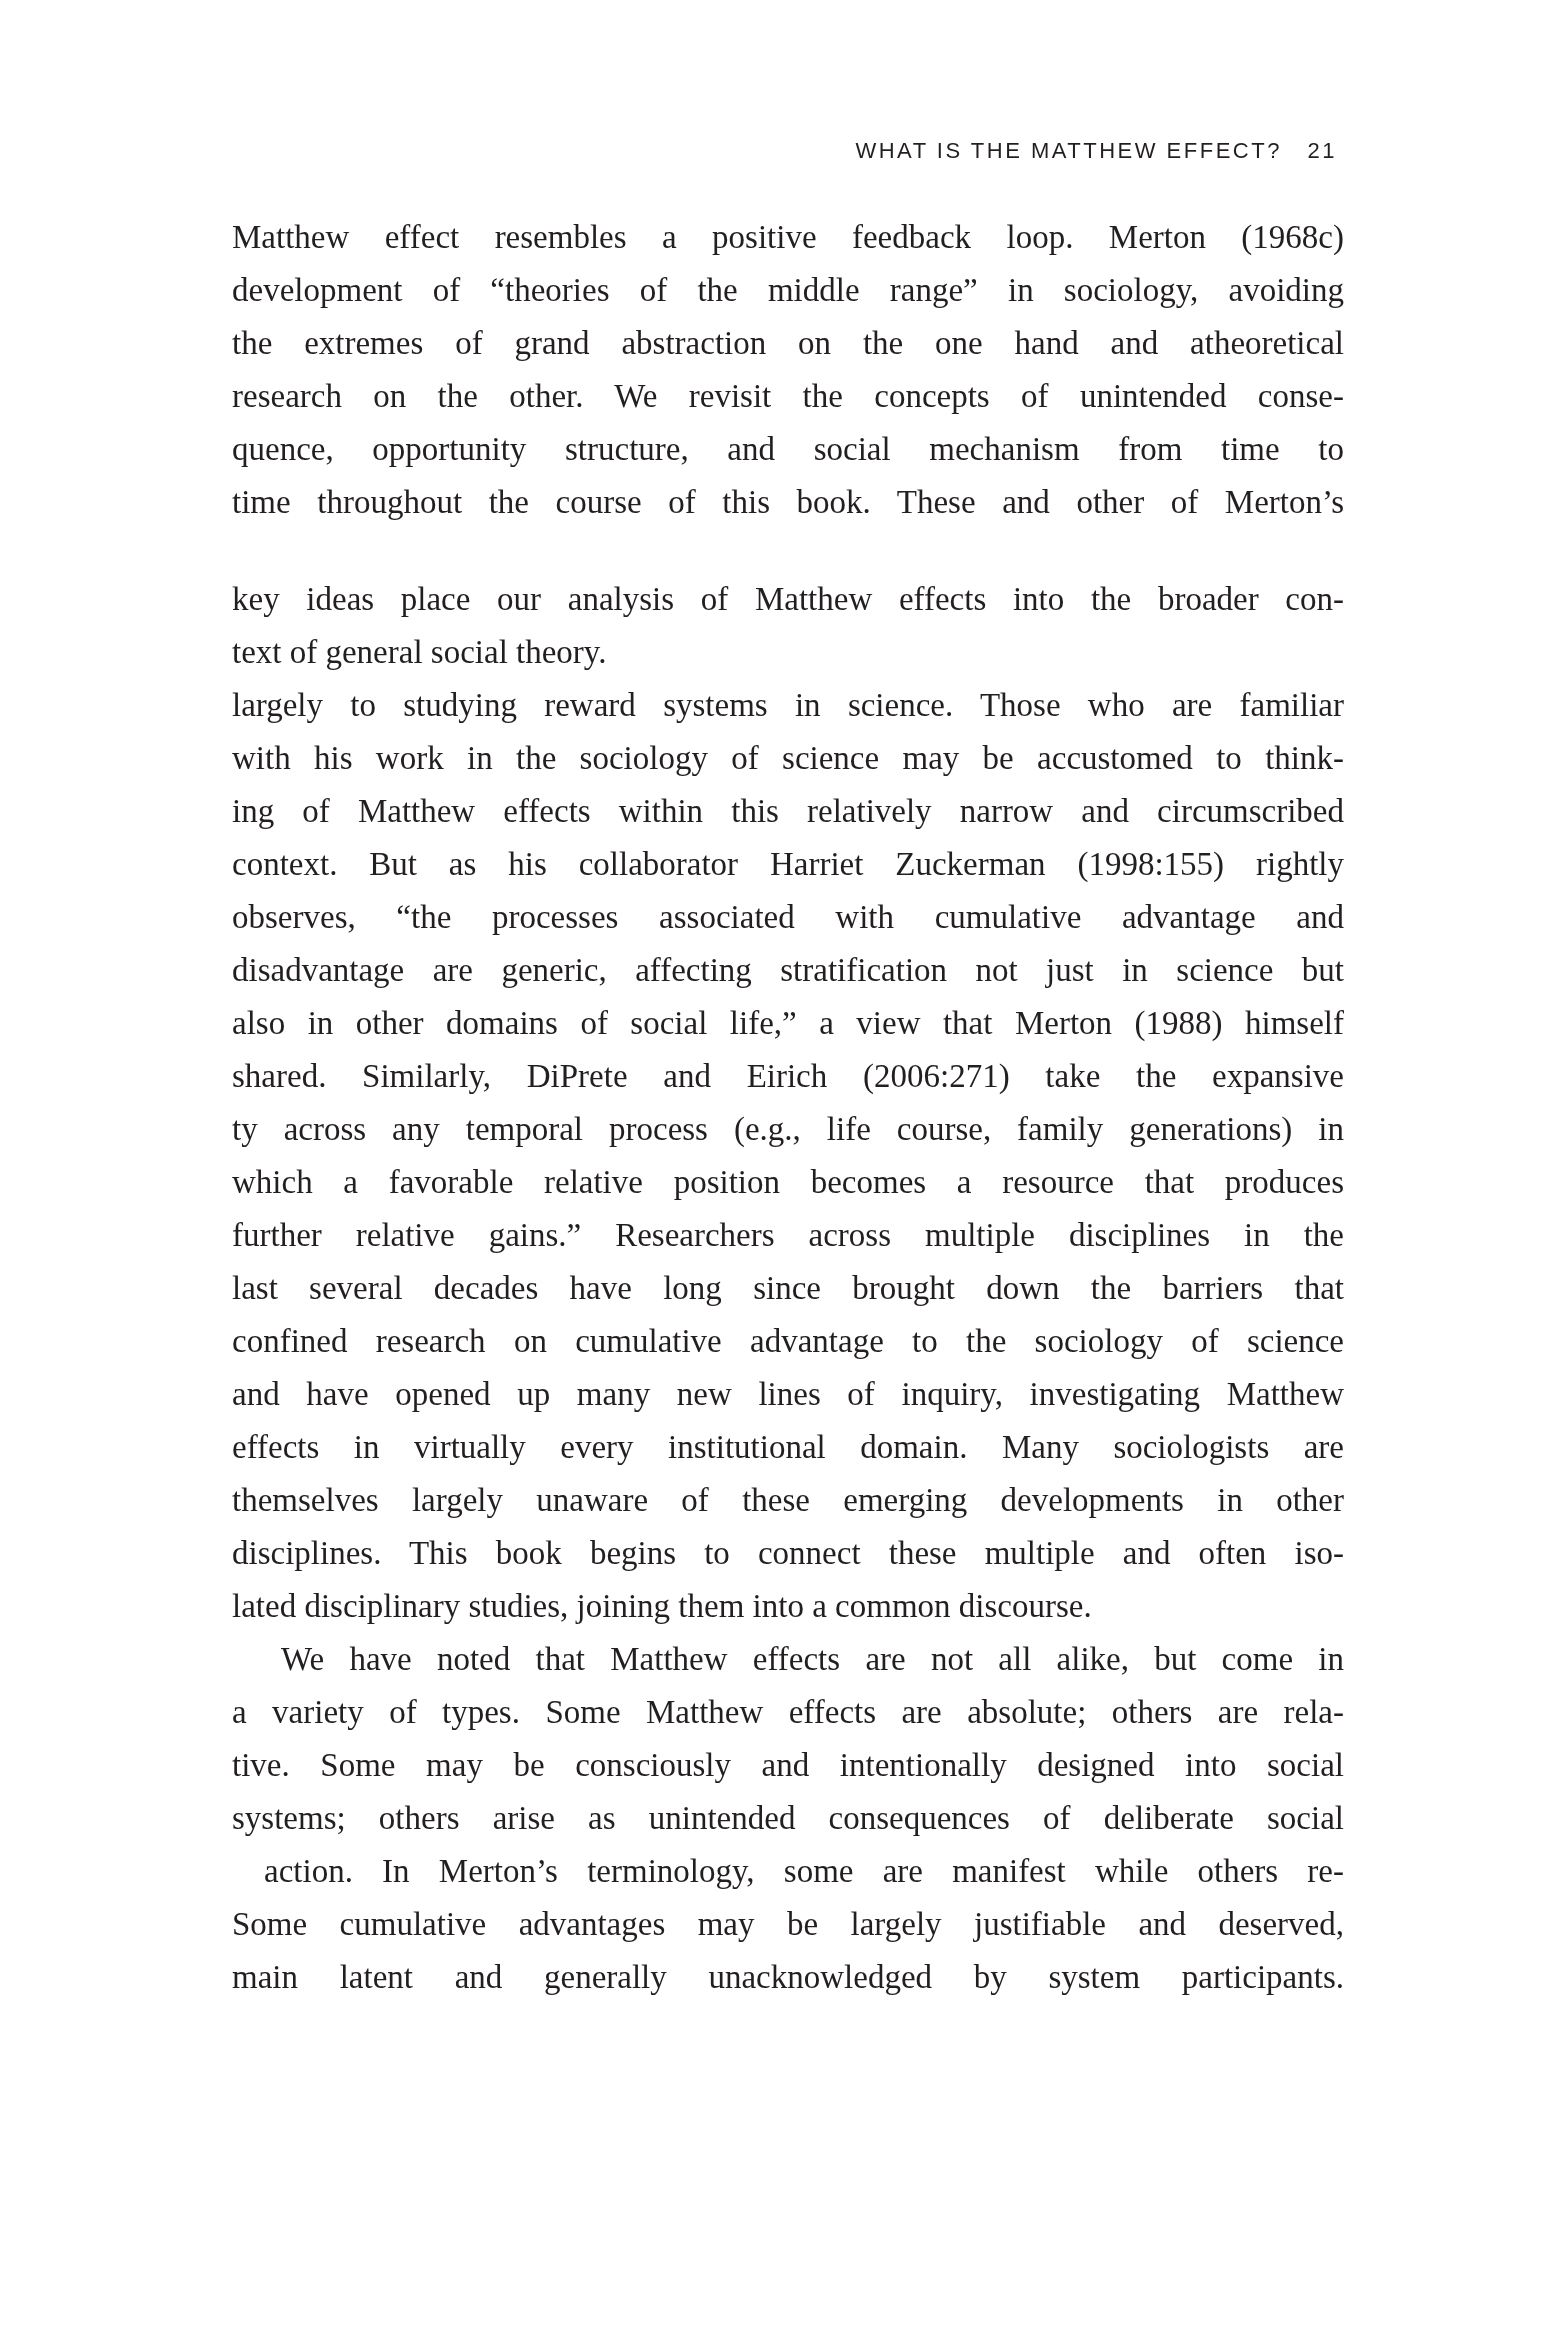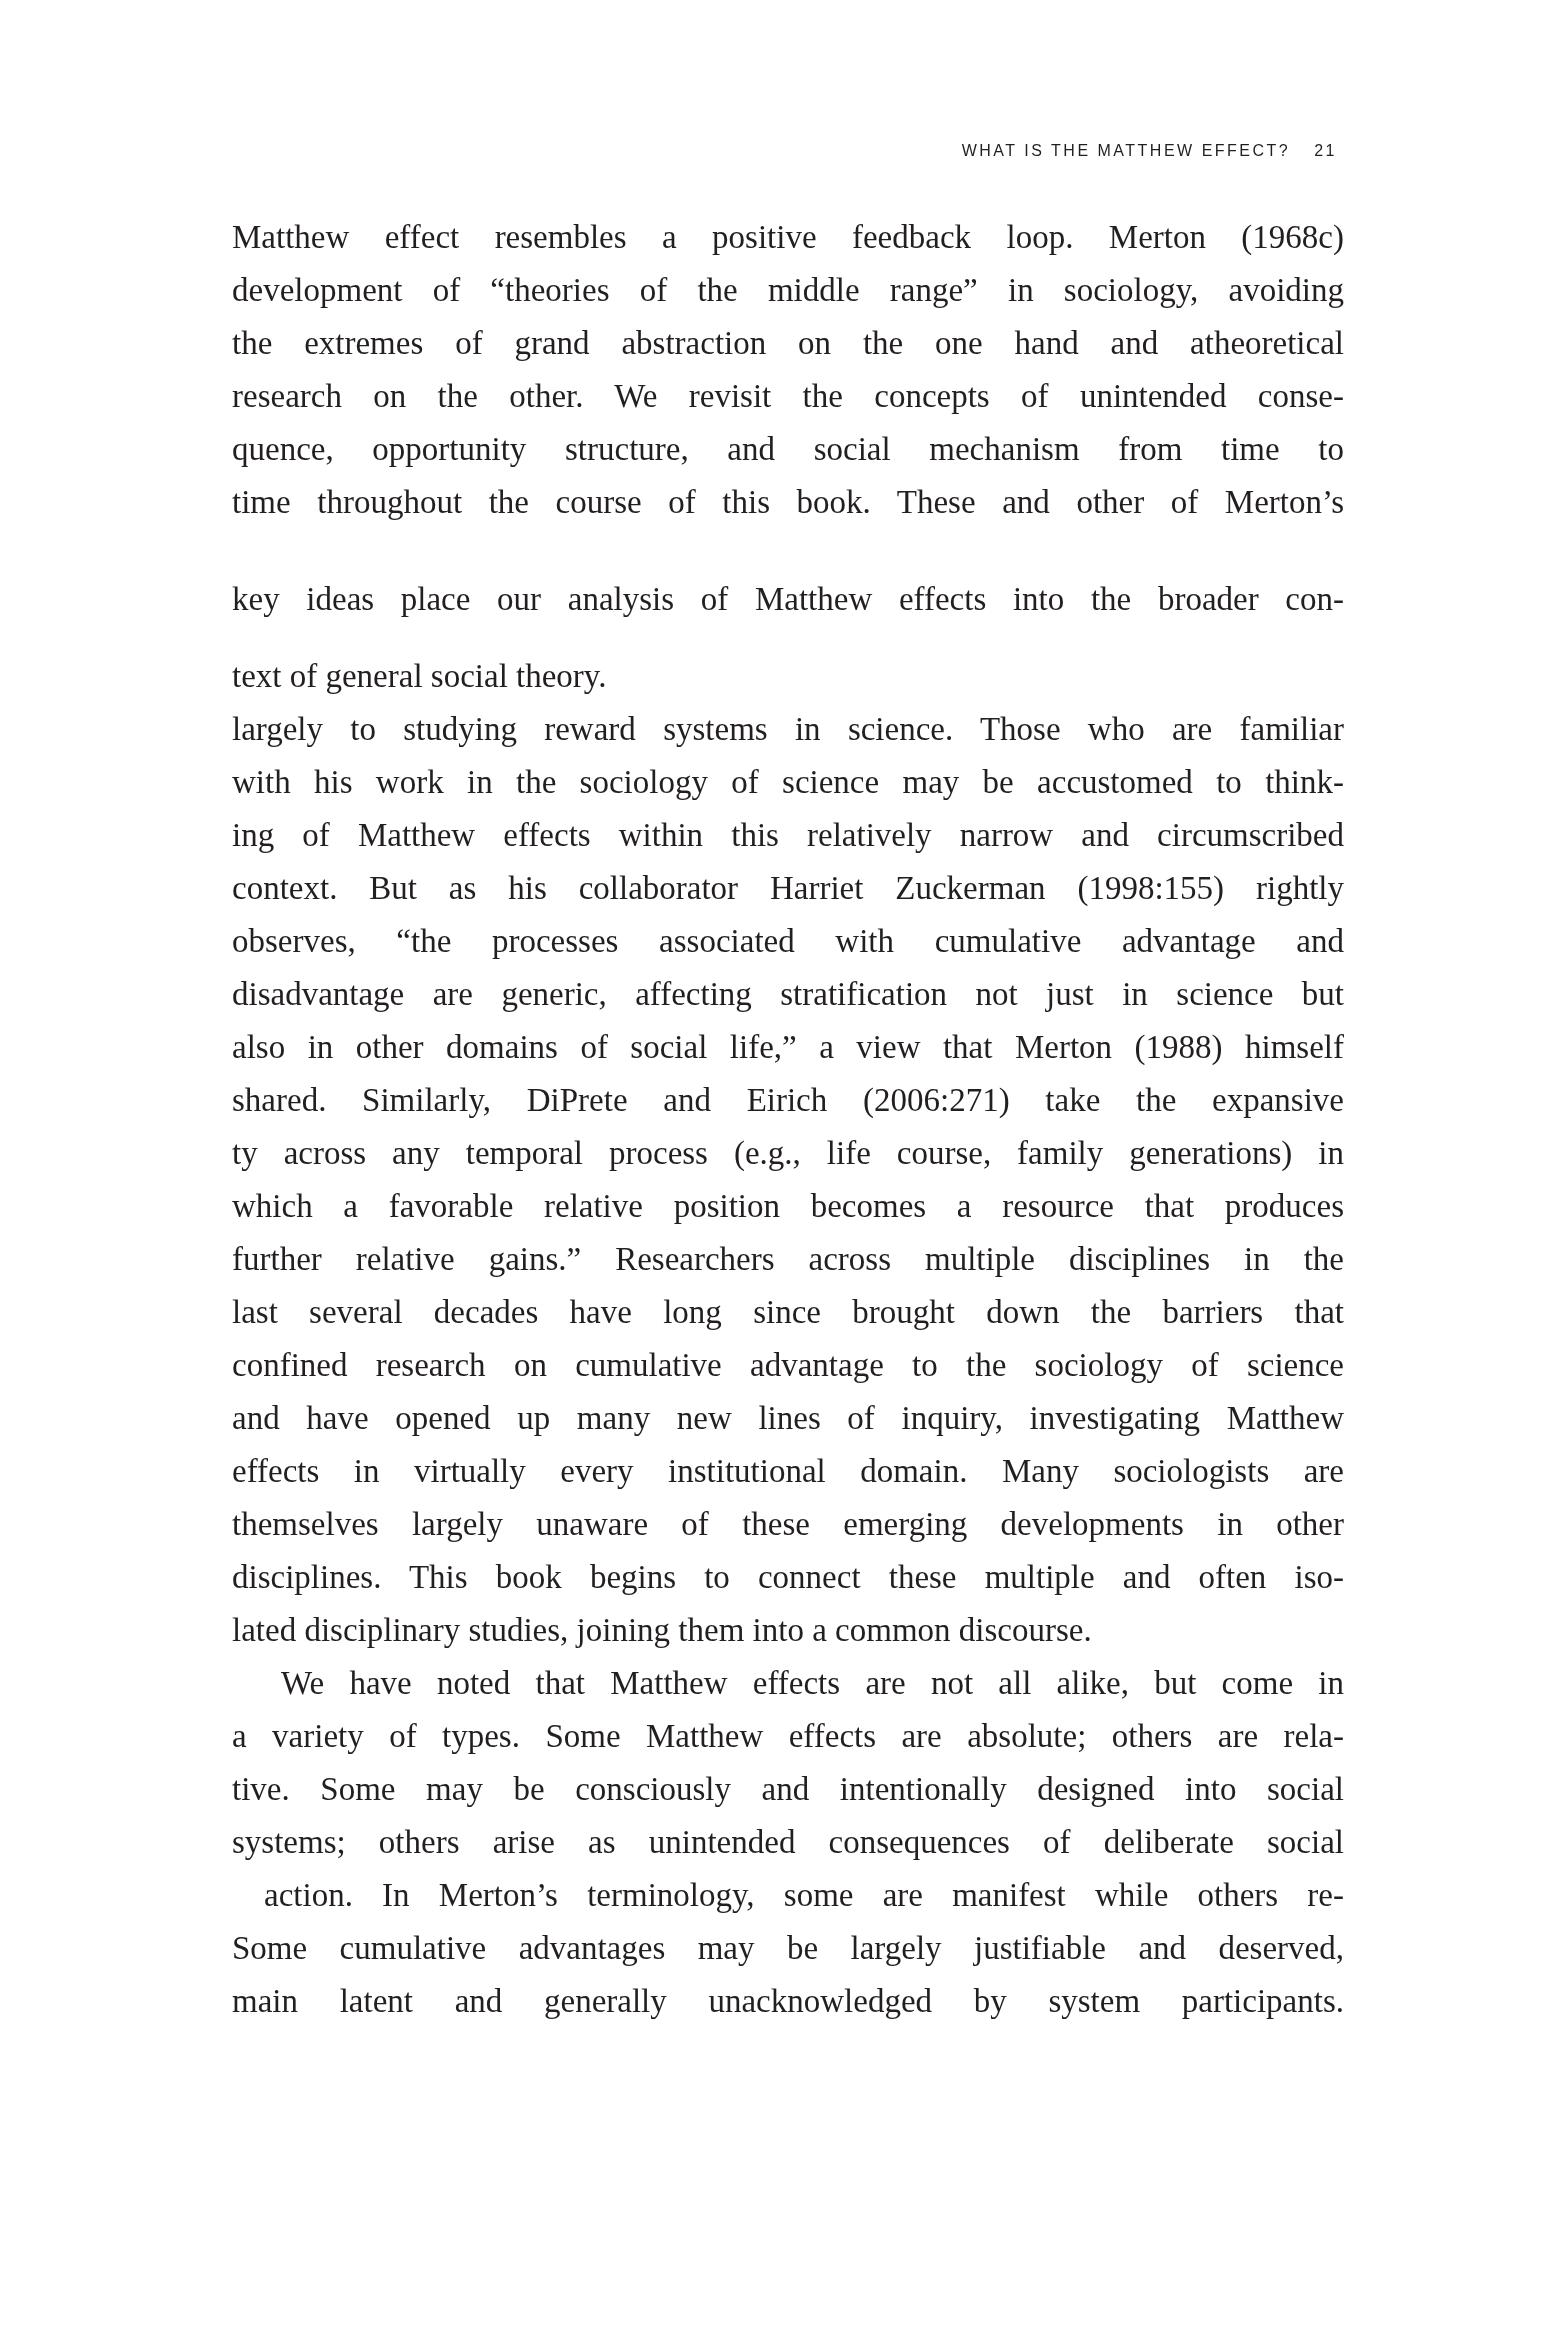--- a/index.html
+++ b/index.html
@@ -1,21 +1,21 @@
 <!DOCTYPE html>
 <html style="font-size:15px"><head>
 <meta charset="utf-8">
 <style>
   html, body { margin: 0; padding: 0; background: #ffffff; }
   body { width: 1565px; height: 2347px; position: relative; overflow: hidden; }
   .page { position: absolute; left: 0; top: 0; width: 1565px; height: 2347px; background: #ffffff; }
   .running-head {
     position: absolute; top: 137px; right: 228px;
     font-family: "Liberation Sans", "DejaVu Sans", sans-serif;
-    font-size: 16px; letter-spacing: 2.5px; color: #231f20;
+    font-size: 22px; letter-spacing: 2.5px; color: #231f20;
     white-space: nowrap; line-height: 27px;
   }
   .running-head .title { margin-right: 17px; }
   .body-text {
     position: absolute; left: 232px; top: 211px; width: 1112px;
     font-family: "Liberation Serif", "DejaVu Serif", serif;
     font-size: 33px; line-height: 53px; color: #231f20;
   }
   .line { display: block; height: 53px; white-space: nowrap; text-align: justify; text-align-last: justify; overflow: visible; }
   .line.last { text-align-last: left; }
@@ -32,21 +32,21 @@
 
   <div class="body-text" id="body-text">
       <div>
         <span class="line" style="white-space: nowrap;"><span style="white-space: nowrap; word-spacing: 0px;">Matthew effect resembles a positive feedback loop. Merton (1968c)</span></span>
         <span class="line" style="white-space: nowrap;"><span style="white-space: nowrap; word-spacing: 0px;">development of “theories of the middle range” in sociology, avoiding</span></span>
         <span class="line" style="white-space: nowrap;"><span style="white-space: nowrap; word-spacing: 0px;">the extremes of grand abstraction on the one hand and atheoretical</span></span>
         <span class="line" style="white-space: nowrap;"><span style="white-space: nowrap; word-spacing: 0px;">research on the other. We revisit the concepts of unintended conse-</span></span>
         <span class="line" style="white-space: nowrap;"><span style="white-space: nowrap; word-spacing: 0px;">quence, opportunity structure, and social mechanism from time to</span></span>
         <span class="line" style="white-space: nowrap;"><span style="white-space: nowrap; word-spacing: 0px;">time throughout the course of this book. These and other of Merton’s</span></span>
         <span class="line" style="white-space: nowrap; margin-top: 44px;"><span style="white-space: nowrap; word-spacing: 0px;">key ideas place our analysis of Matthew effects into the broader con-</span></span>
-        <span class="line last" style="white-space: nowrap; margin-top: 24px;"><span style="white-space: nowrap;">text of general social theory.</span></span>
+        <span class="line last" style="white-space: nowrap;"><span style="white-space: nowrap;">text of general social theory.</span></span>
       </div>
       <div>
         <span class="line" style="white-space: nowrap;"><span style="white-space: nowrap; word-spacing: 0px;">largely to studying reward systems in science. Those who are familiar</span></span>
         <span class="line" style="white-space: nowrap;"><span style="white-space: nowrap; word-spacing: 0px;">with his work in the sociology of science may be accustomed to think-</span></span>
         <span class="line" style="white-space: nowrap;"><span style="white-space: nowrap; word-spacing: 0px;">ing of Matthew effects within this relatively narrow and circumscribed</span></span>
         <span class="line" style="white-space: nowrap;"><span style="white-space: nowrap; word-spacing: 0px;">context. But as his collaborator Harriet Zuckerman (1998:155) rightly</span></span>
         <span class="line" style="white-space: nowrap;"><span style="white-space: nowrap; word-spacing: 0px;">observes, “the processes associated with cumulative advantage and</span></span>
         <span class="line" style="white-space: nowrap;"><span style="white-space: nowrap; word-spacing: 0px;">disadvantage are generic, affecting stratification not just in science but</span></span>
         <span class="line" style="white-space: nowrap;"><span style="white-space: nowrap; word-spacing: 0px;">also in other domains of social life,” a view that Merton (1988) himself</span></span>
         <span class="line" style="white-space: nowrap;"><span style="white-space: nowrap; word-spacing: 0px;">shared. Similarly, DiPrete and Eirich (2006:271) take the expansive</span></span>

